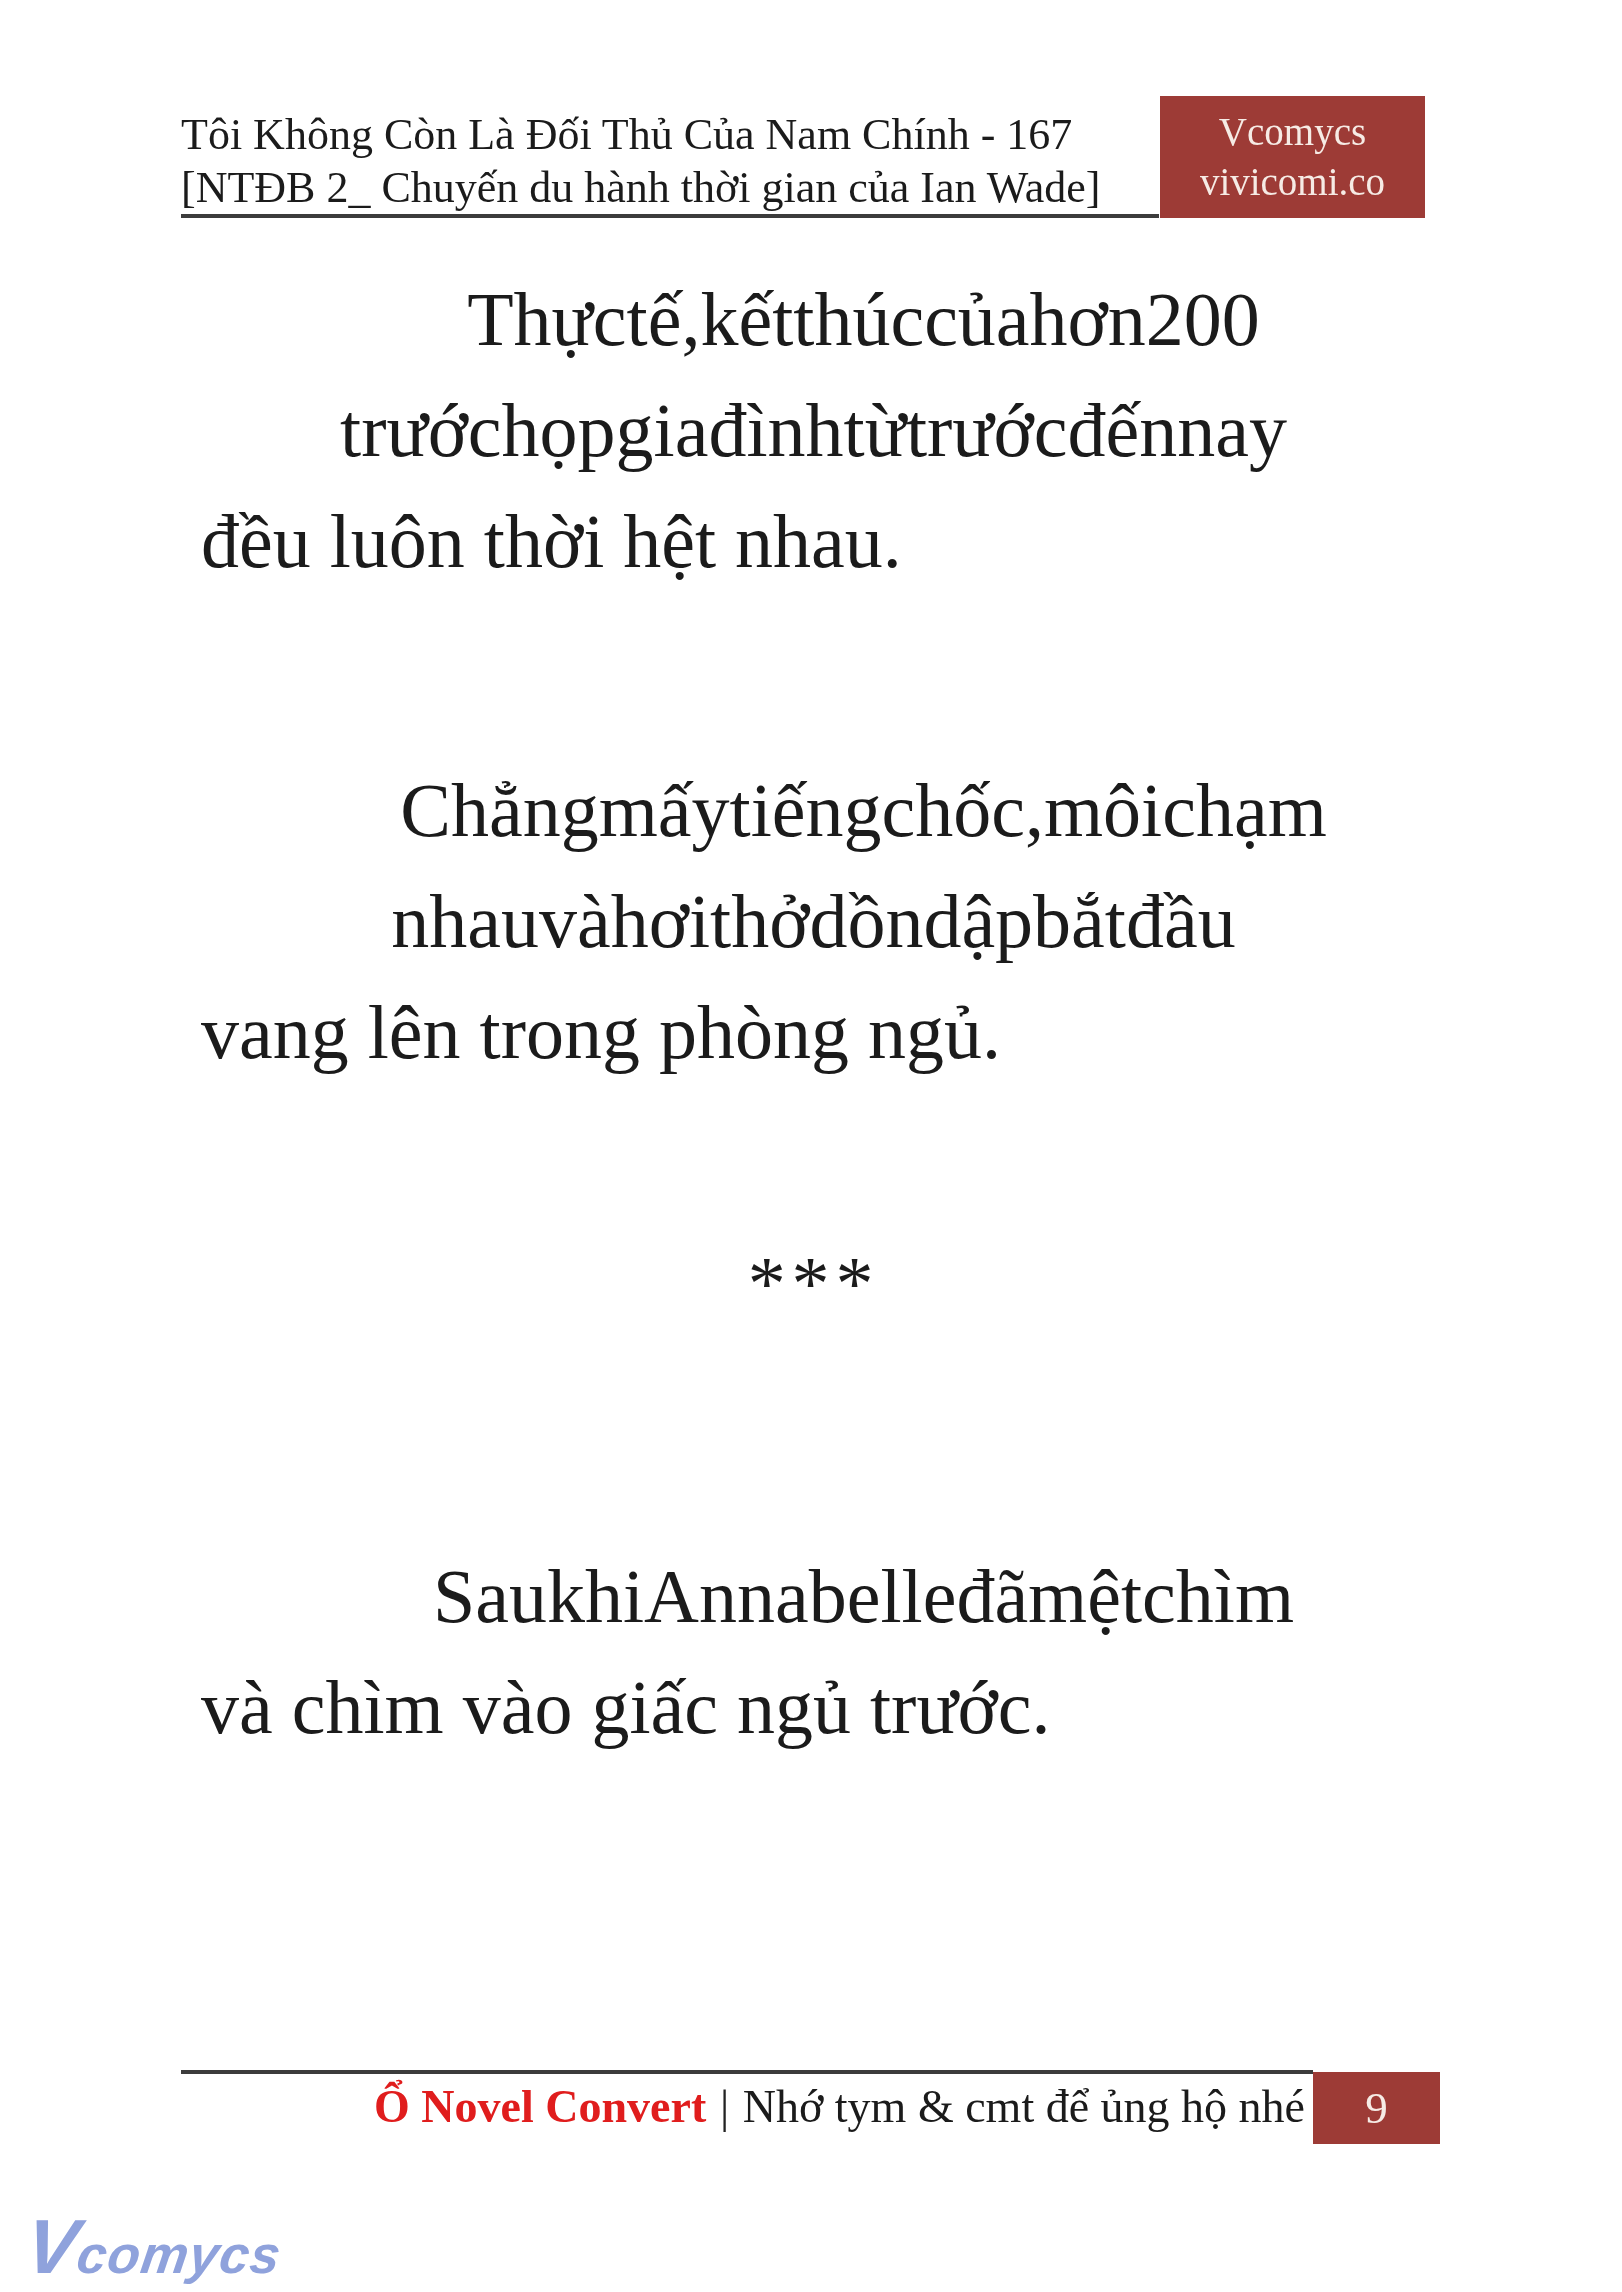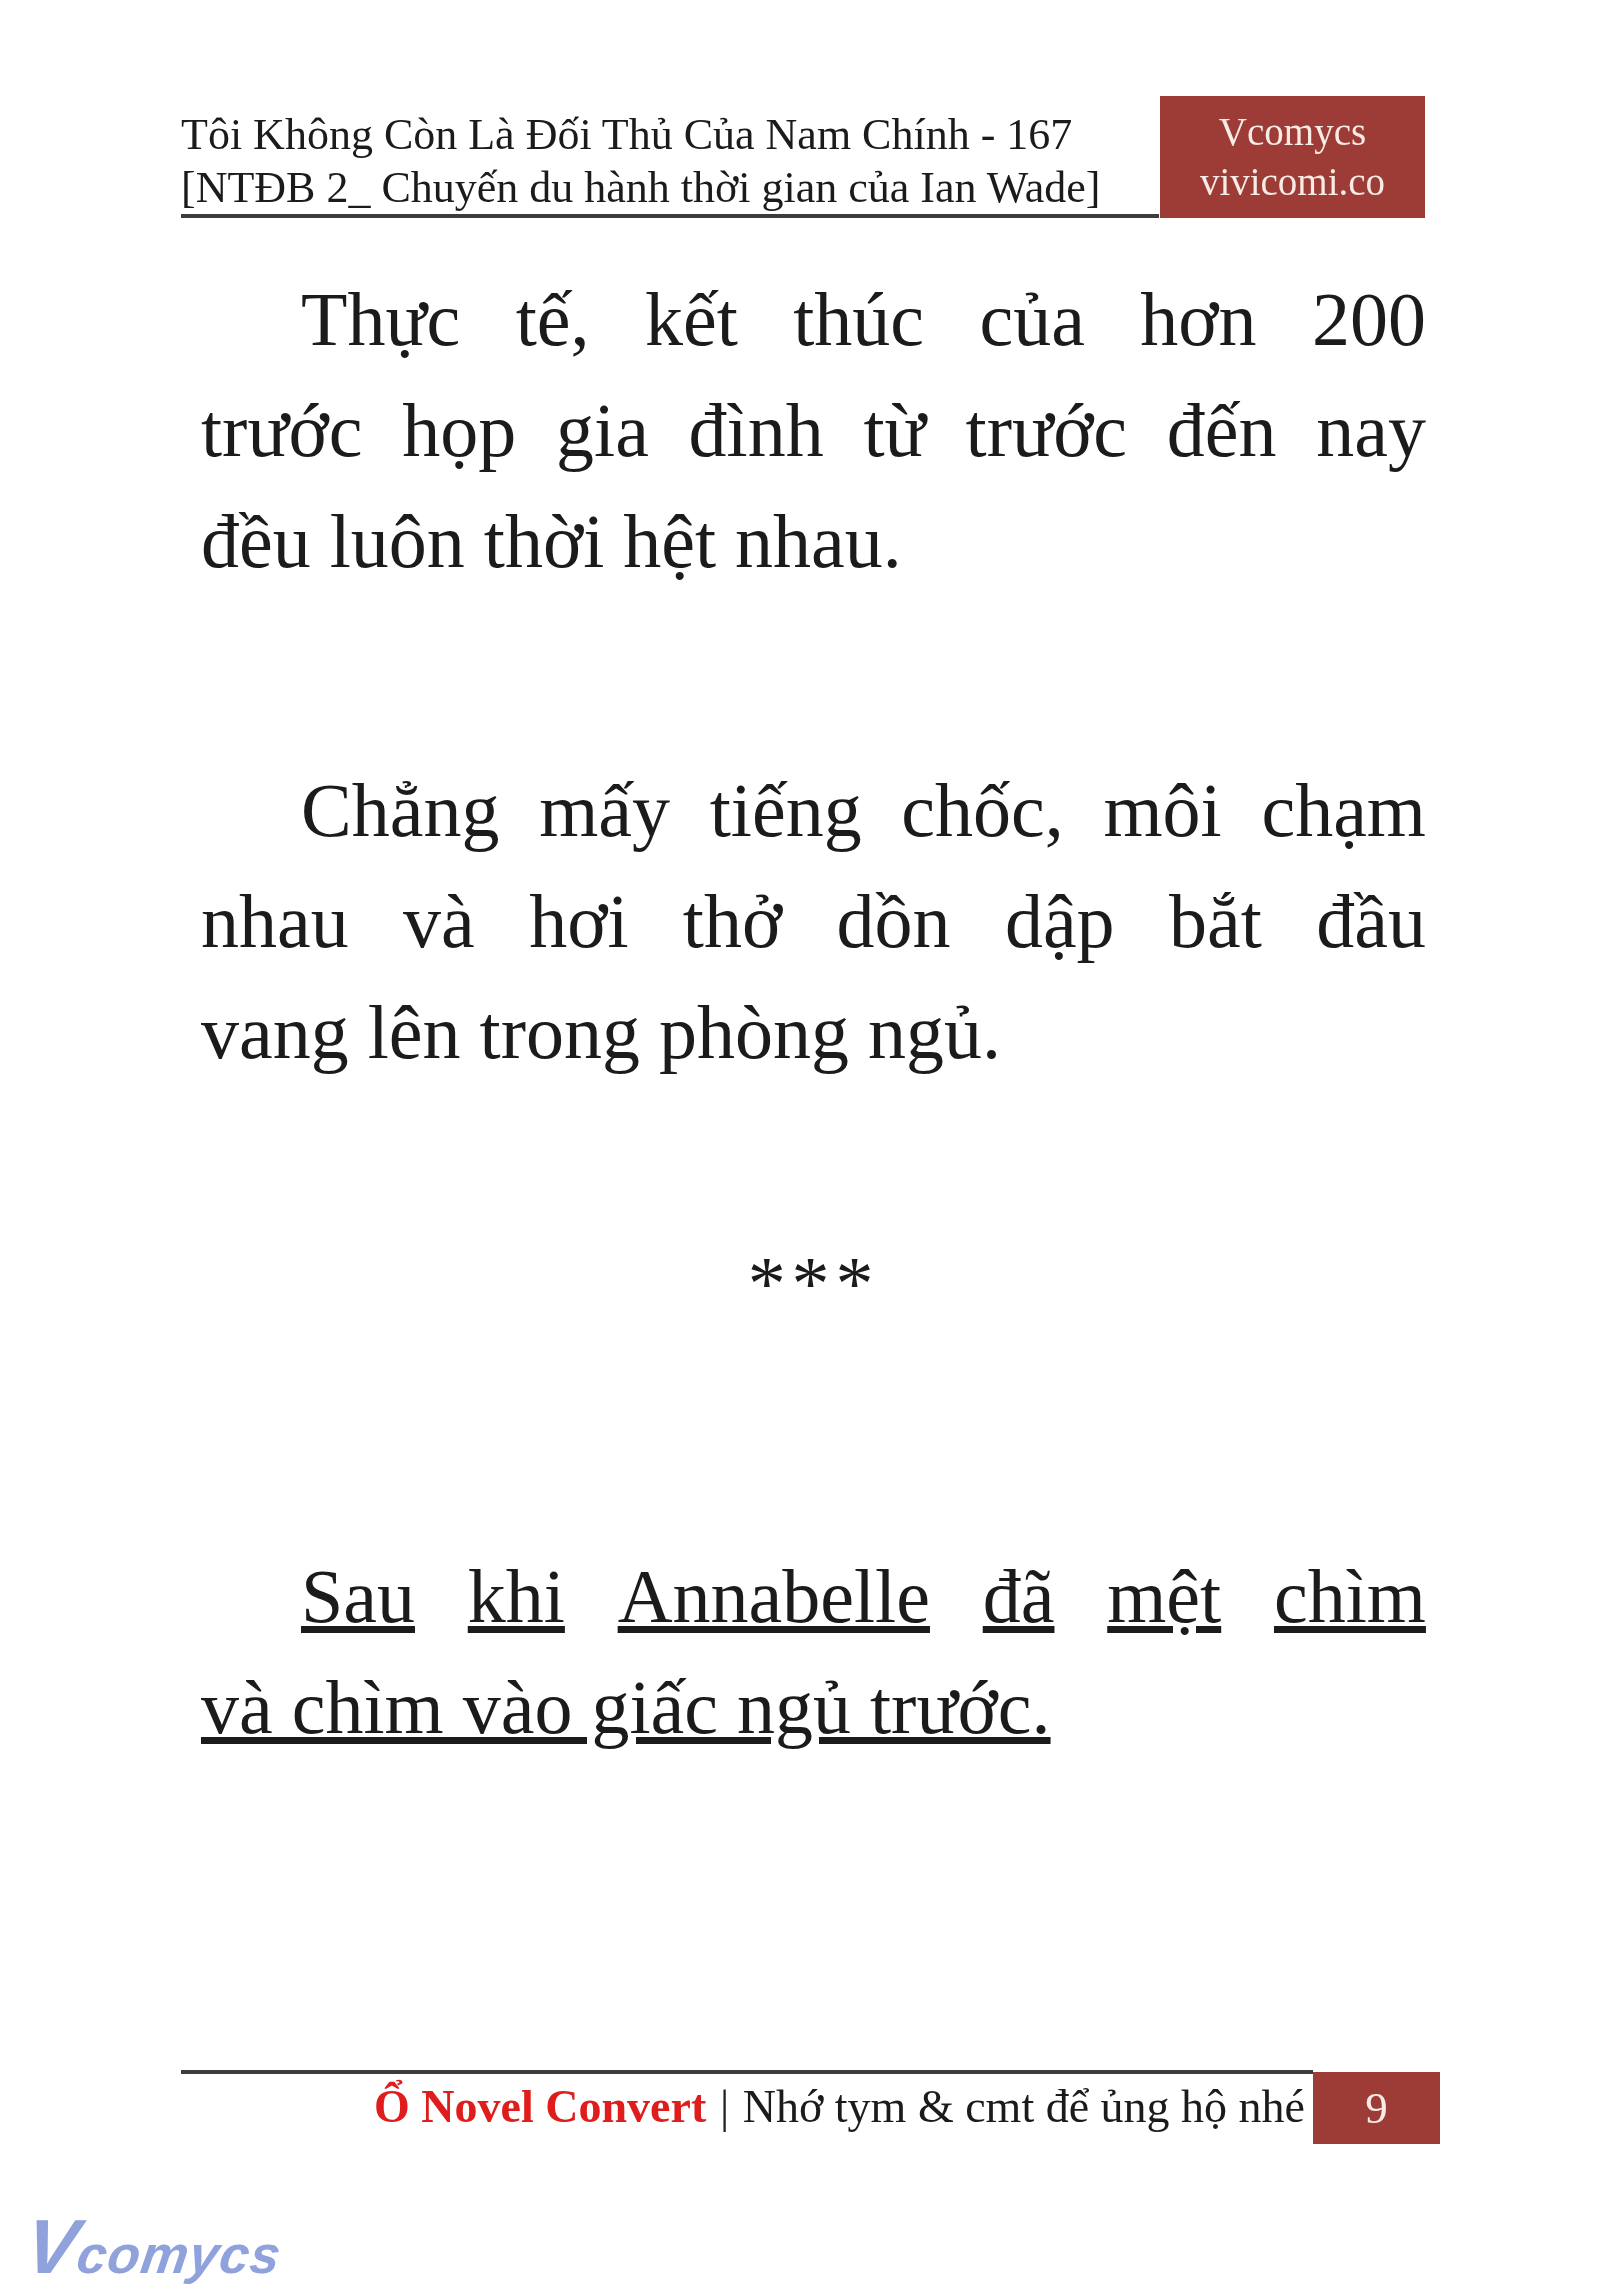--- a/index.html
+++ b/index.html
@@ -24,25 +24,25 @@
   .brand-box{
     position:absolute;left:1160px;top:96px;width:265px;height:122px;
     background:var(--box_red,#9d3b36);
     color:var(--box_text,#f6ebe5);
     font-size:39px;line-height:50px;text-align:center;
     display:flex;flex-direction:column;justify-content:center;
   }
   
   .para{position:absolute;left:201px;width:1225px;font-size:76px;line-height:111px;}
   .line{white-space:nowrap;}
-  .justify{display:flex;justify-content:space-between;white-space:normal;}
+  .justify{display:flex;justify-content:center;white-space:normal;}
   .indent{padding-left:100px;}
   .p1{top:264px;}
   .p2{top:755px;}
-  .p3{top:1541px;text-decoration:underline;}
+  .p3{top:1541px;}
   .divider{
     position:absolute;left:201px;width:1225px;top:1228px;
     font-size:76px;line-height:111px;text-align:center;letter-spacing:5.9px;
   }
   
   .footer-rule{
     position:absolute;left:181px;top:2070px;width:1132px;height:3.9px;
     background:var(--rule,#3c3c3c);
   }
   .footer-note{

